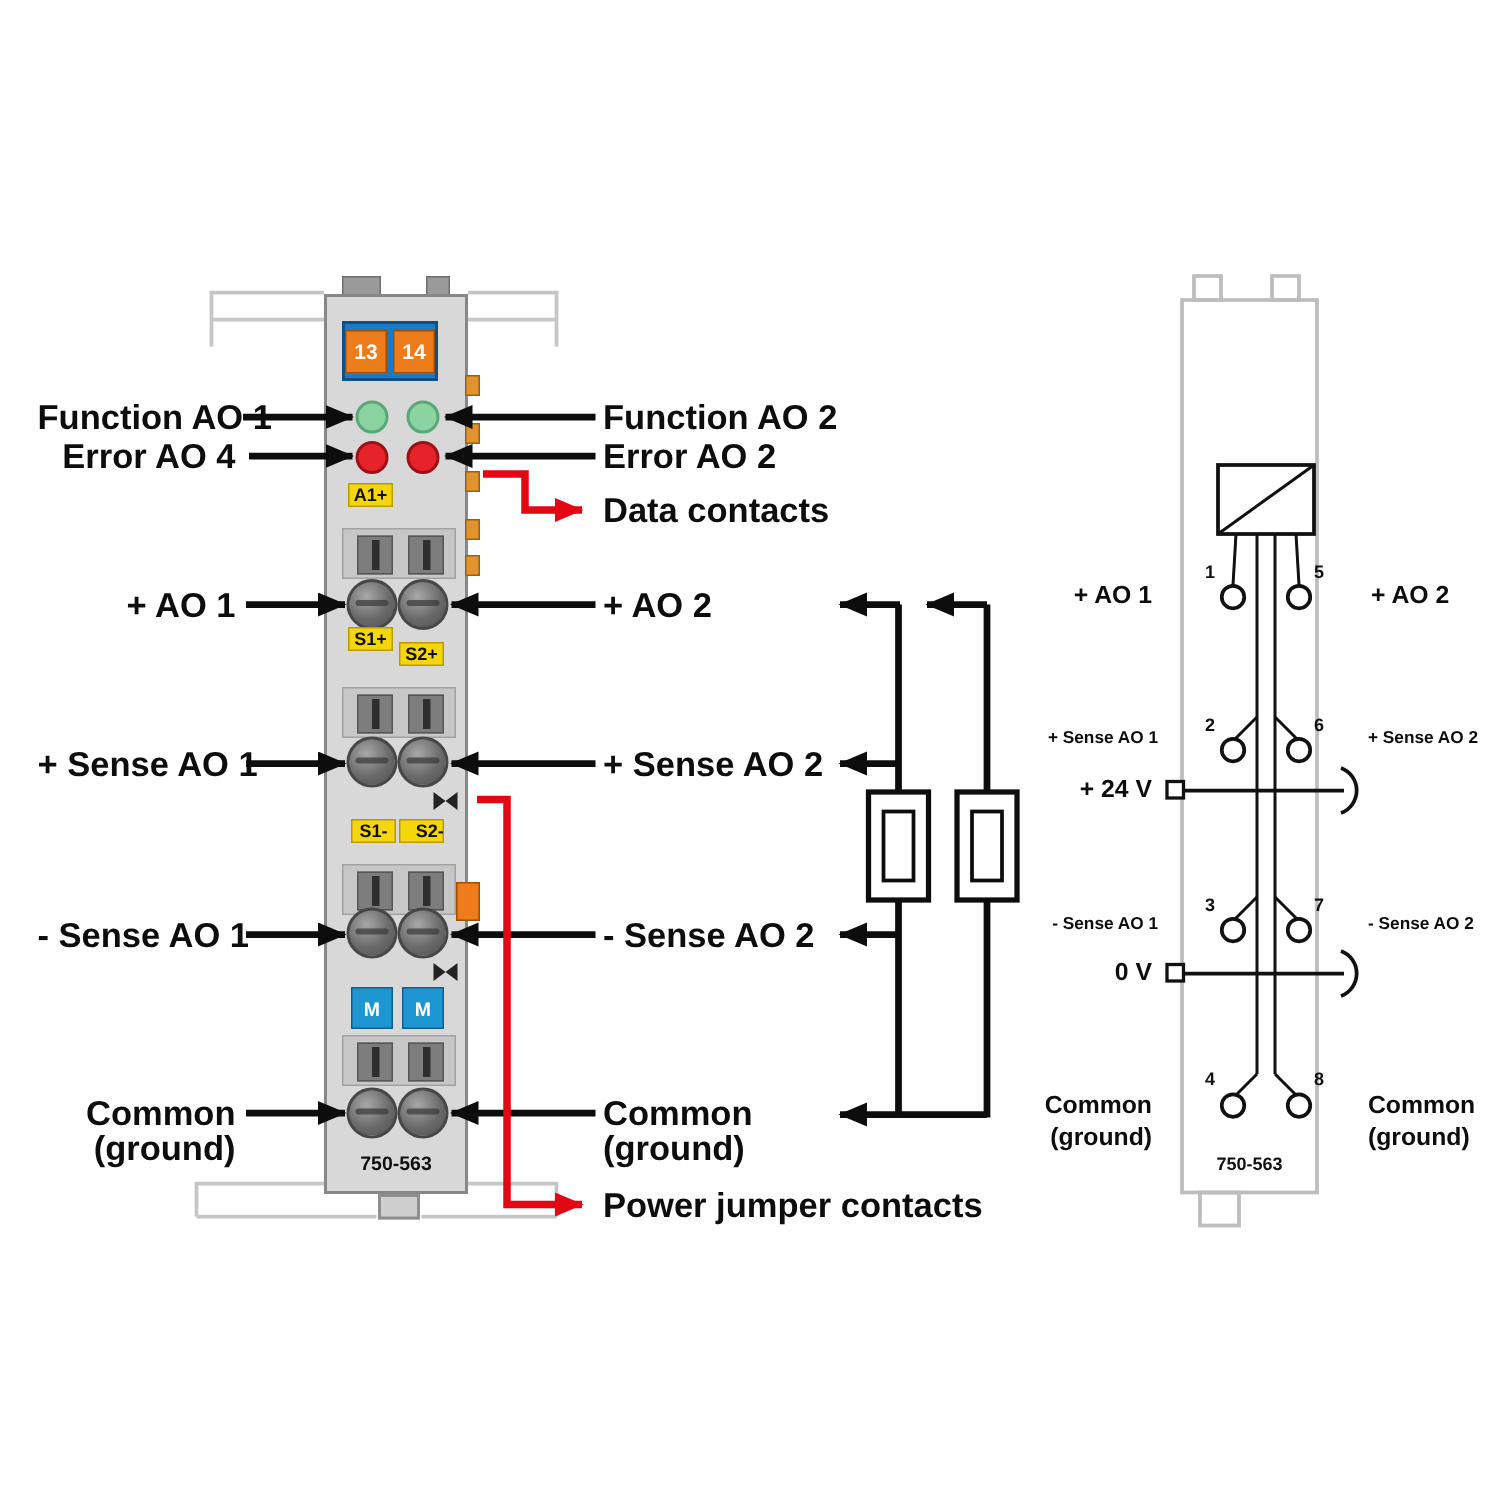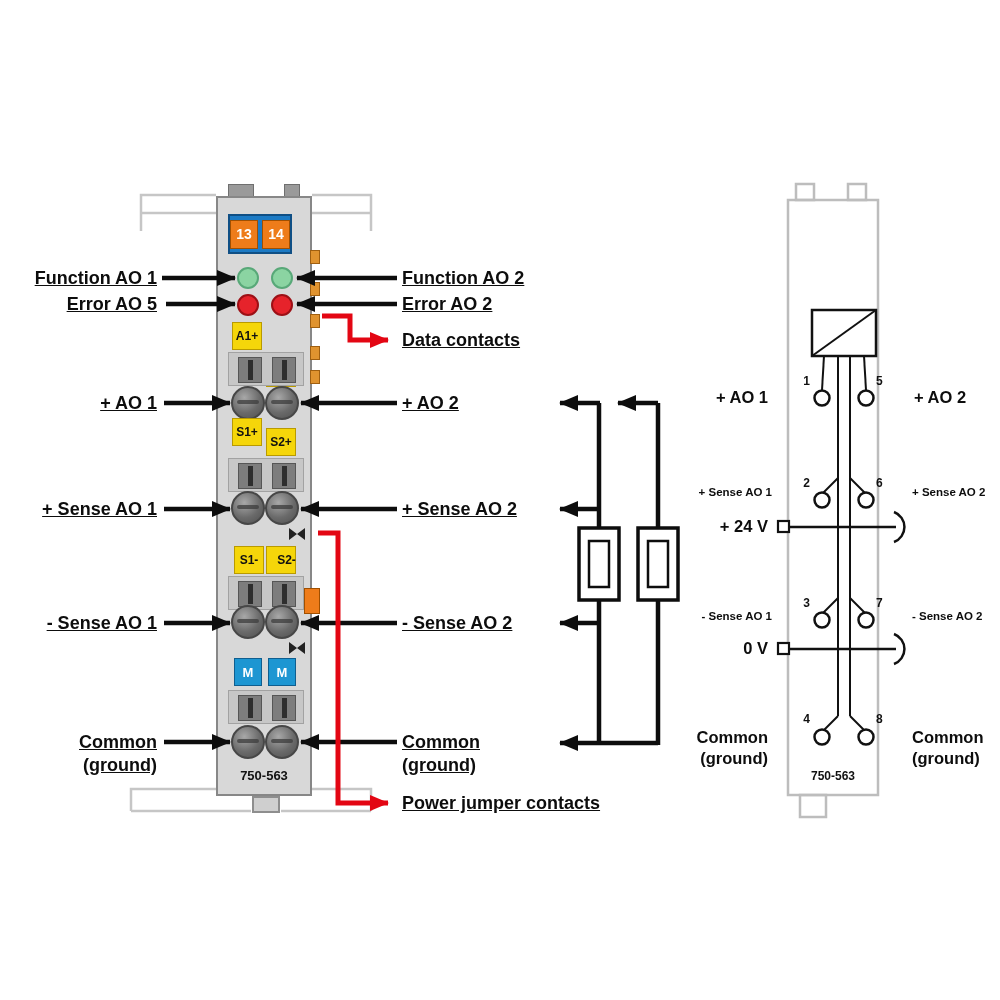--- a/index.html
+++ b/index.html
@@ -1,37 +1,37 @@
 <!DOCTYPE html>
 <html><head>
 <meta charset="utf-8">
 <style>
   * { margin:0; padding:0; box-sizing:border-box; }
   body { font-family:"Liberation Sans", sans-serif; background:#fff; }
   #canvas { position:relative; width:1000px; height:1000px; background:#ffffff; overflow:hidden; }
   svg.overlay { position:absolute; left:0; top:0; }
 
-  .lbl { position:absolute; font-size:18px; font-weight:bold; color:#0d0d0d; line-height:20px; white-space:nowrap;text-decoration:underline; }
+  .lbl { position:absolute; font-size:23px; font-weight:bold; color:#0d0d0d; line-height:20px; white-space:nowrap; }
   .lbl-r { text-align:right; }
   .two-line { line-height:23px; }
   .sch-lbl { position:absolute; font-size:16.5px; font-weight:bold; color:#0d0d0d; line-height:21px; white-space:nowrap; }
   .sch-small { position:absolute; font-size:11.5px; font-weight:bold; color:#0d0d0d; line-height:14px; white-space:nowrap; }
   .txt-r { text-align:right; }
   .txt-c { text-align:center; }
 
   #module { position:absolute; left:216px; top:196px; width:96px; height:600px; background:#d8d8d8; border:2px solid #878787; }
 
   .pwrframe { position:absolute; left:10px; top:16px; width:64px; height:40px; background:#1c7ac4; border:2px solid #0f4f85; display:flex; gap:4px; align-items:center; justify-content:center; }
   .pwrterm { width:29px; height:29px; background:#ee7c1a; border:1px solid #a04f00; color:#fff; font-weight:bold; font-size:14px; display:flex; align-items:center; justify-content:center; }
 
   .led { position:absolute; width:22px; height:22px; border-radius:50%; }
   .led-green { background:#8bd4a2; border:2px solid #58a878; }
   .led-red { background:#e6232b; border:2px solid #9d1016; }
 
-  .ylabel { position:absolute; width:30px; height:28px; background:#f5d60a; border:1px solid #b99a00; color:#111; font-weight:bold; font-size:12px; display:flex; align-items:center; justify-content:center; }
+  .ylabel { position:absolute; width:30px; height:16px; background:#f5d60a; border:1px solid #b99a00; color:#111; font-weight:bold; font-size:12px; display:flex; align-items:center; justify-content:center; }
   .mlabel { position:absolute; width:28px; height:28px; background:#1d96d2; border:1px solid #0f5e8f; color:#fff; font-weight:bold; font-size:13px; display:flex; align-items:center; justify-content:center; }
 
   .clamp-row { position:absolute; left:10px; width:76px; height:34px; background:#c7c7c7; border:1px solid #a2a2a2; }
   .clamp { position:absolute; top:4px; width:24px; height:26px; background:#7d7d7d; border:1px solid #565656; }
   .clamp::after { content:""; position:absolute; left:9px; top:2px; bottom:2px; width:5px; background:#2e2e2e; }
 
   .screw { position:absolute; width:34px; height:34px; border-radius:50%; border:2px solid #474747;
            background:radial-gradient(circle at 38% 32%, #a8a8a8, #6a6a6a 55%, #4f4f4f 100%); }
   .screw::after { content:""; position:absolute; left:4px; right:4px; top:12px; height:4px; background:#3c3c3c; border-radius:2px; opacity:.75; }
 
@@ -231,21 +231,21 @@
         <text x="876" y="487" text-anchor="start">6</text>
         <text x="810" y="607" text-anchor="end">3</text>
         <text x="876" y="607" text-anchor="start">7</text>
         <text x="810" y="723" text-anchor="end">4</text>
         <text x="876" y="723" text-anchor="start">8</text>
       </g>
     </g>
   </svg>
 
   <div class="lbl lbl-r" style="left:25px; top:268px; width:132px;">Function AO 1</div>
-  <div class="lbl lbl-r" style="left:25px; top:294px; width:132px;">Error AO 5</div>
+  <div class="lbl lbl-r" style="left:25px; top:294px; width:132px;">Error AO 4</div>
   <div class="lbl lbl-r" style="left:25px; top:393px; width:132px;">+ AO 1</div>
   <div class="lbl lbl-r" style="left:25px; top:499px; width:132px;">+ Sense AO 1</div>
   <div class="lbl lbl-r" style="left:25px; top:613px; width:132px;">- Sense AO 1</div>
   <div class="lbl lbl-r two-line" style="left:25px; top:731px; width:132px;">
     <div>Common</div>
     <div>(ground)</div>
   </div>
 
   <div class="lbl" style="left:402px; top:268px;">Function AO 2</div>
   <div class="lbl" style="left:402px; top:294px;">Error AO 2</div>

